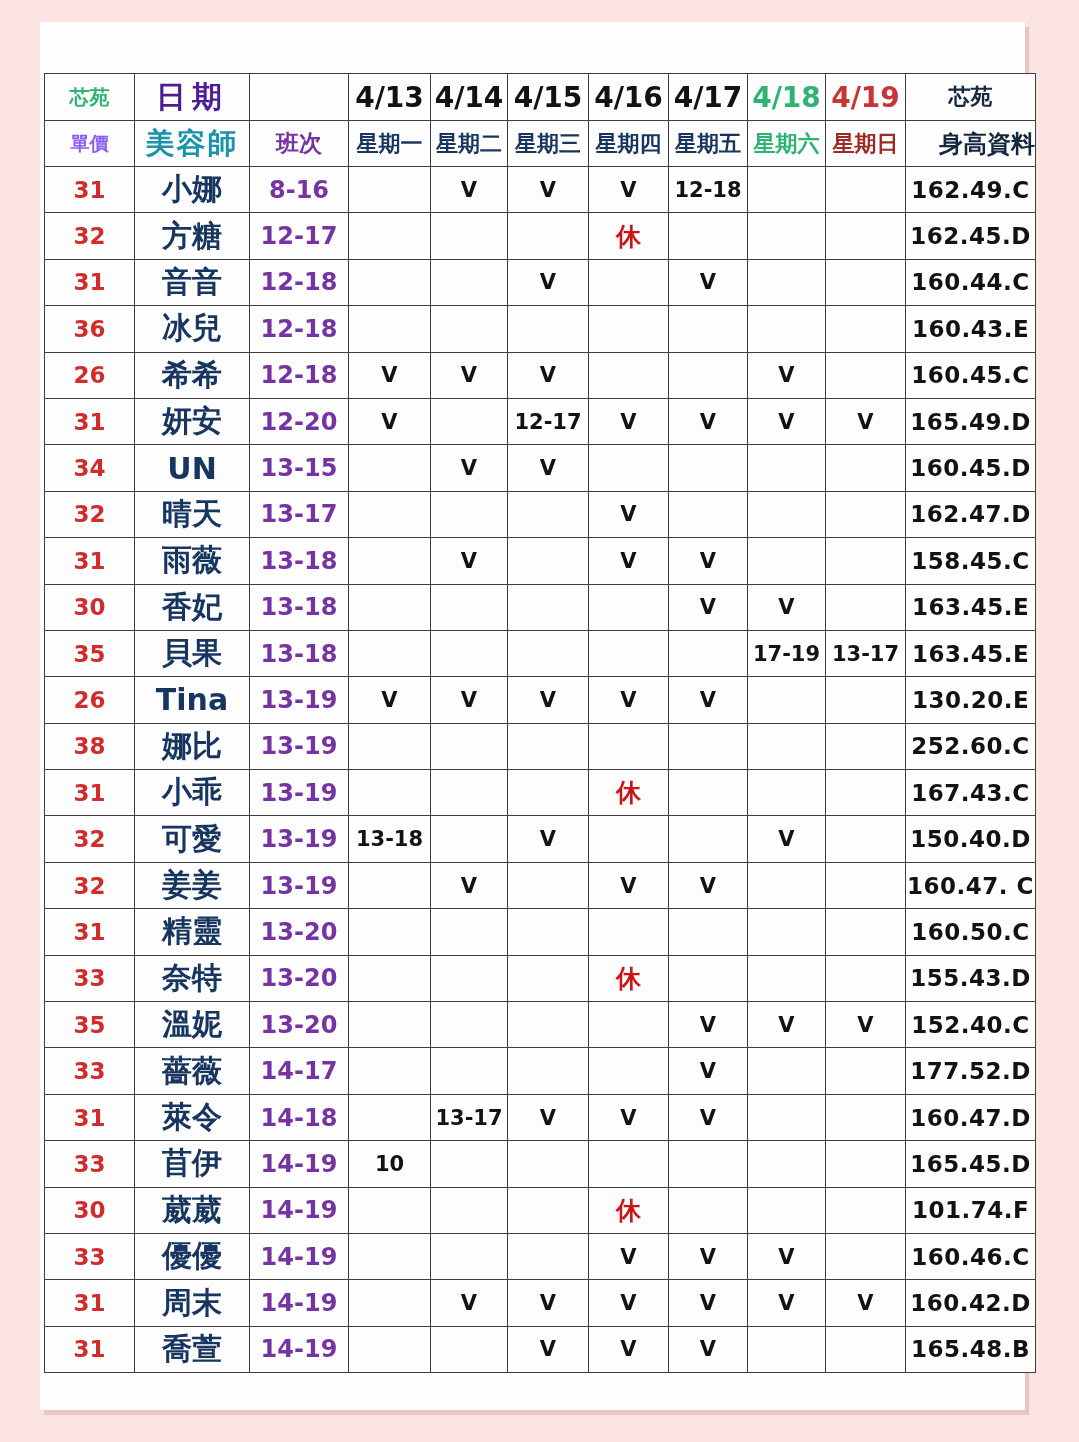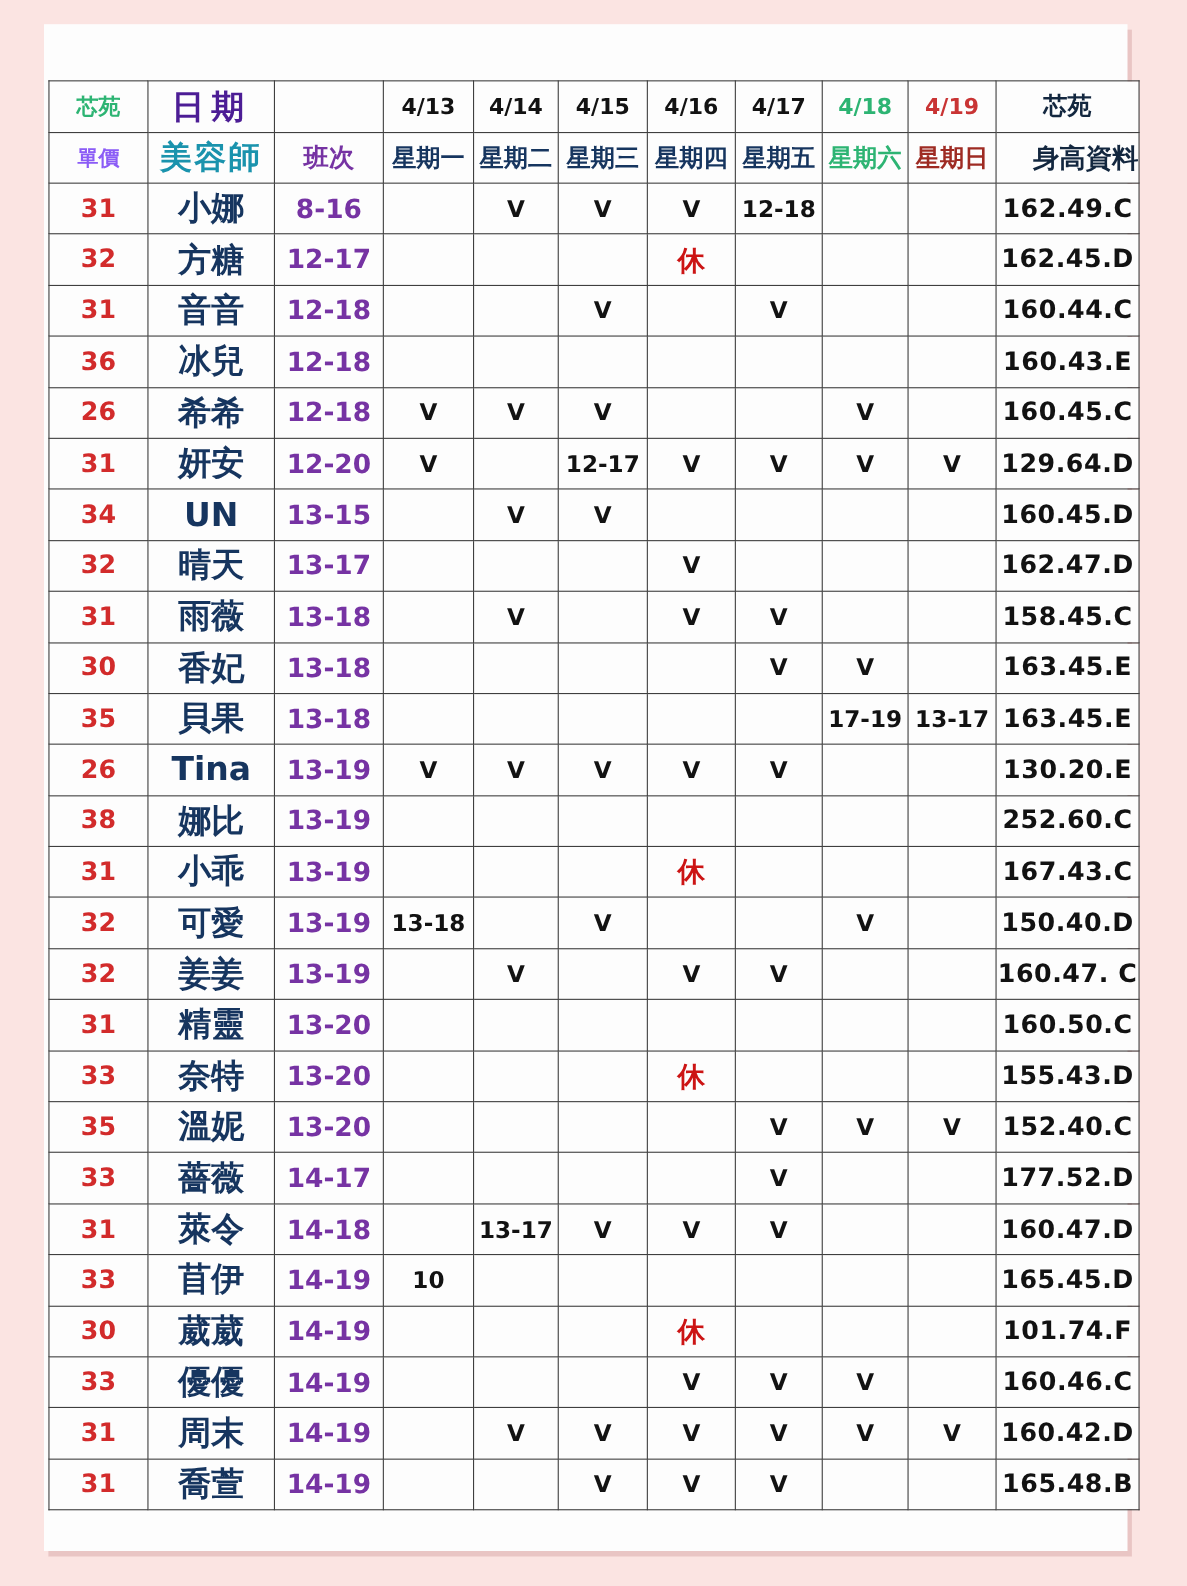--- a/index.html
+++ b/index.html
@@ -46,21 +46,21 @@
   tbody tr { height: 46.4px; }
 
   .corner-left  { color: #2db473; font-weight: bold; font-size: 20px; }
   .corner-right { color: #13273f; font-weight: bold; font-size: 22px; }
   .date-label   { color: #4c1d95; font-weight: bold; font-size: 30px; letter-spacing: 6px; }
   .price-label  { color: #8b5cf6; font-weight: bold; font-size: 19px; }
   .beautician-label { color: #1a93ad; font-weight: bold; font-size: 29px; letter-spacing: 2px; }
   .shift-label  { color: #7633a3; font-weight: bold; font-size: 23px; }
   .height-label { color: #13273f; font-weight: bold; font-size: 24px; text-align: right; }
 
-  .date    { color: #121212; font-weight: bold; font-size: 20px; }
+  .date    { color: #121212; font-weight: bold; font-size: 28px; }
   .weekday { color: #16355f; font-weight: bold; font-size: 22px; }
   .sat     { color: #2db473 !important; }
   .sun     { color: #c93434 !important; }
   .sun-dark{ color: #9e2b23 !important; }
 
   .price  { color: #d22b2b; font-weight: bold; font-size: 23px; }
   .name   { color: #16355f; font-weight: bold; font-size: 30px; }
   .shift  { color: #7633a3; font-weight: bold; font-size: 24px; }
   .mark   { color: #121212; font-weight: bold; font-size: 21px; }
   .rest   { color: #cc1414; font-weight: bold; font-size: 25px; }
@@ -183,21 +183,21 @@
             <td class="price">31</td>
             <td class="name">妍安</td>
             <td class="shift">12-20</td>
             <td class="mark">V</td>
             <td class="mark"></td>
             <td class="mark">12-17</td>
             <td class="mark">V</td>
             <td class="mark">V</td>
             <td class="mark">V</td>
             <td class="mark">V</td>
-            <td class="height">129.64.D</td>
+            <td class="height">165.49.D</td>
           </tr>
           <tr>
             <td class="price">34</td>
             <td class="name">UN</td>
             <td class="shift">13-15</td>
             <td class="mark"></td>
             <td class="mark">V</td>
             <td class="mark">V</td>
             <td class="mark"></td>
             <td class="mark"></td>

